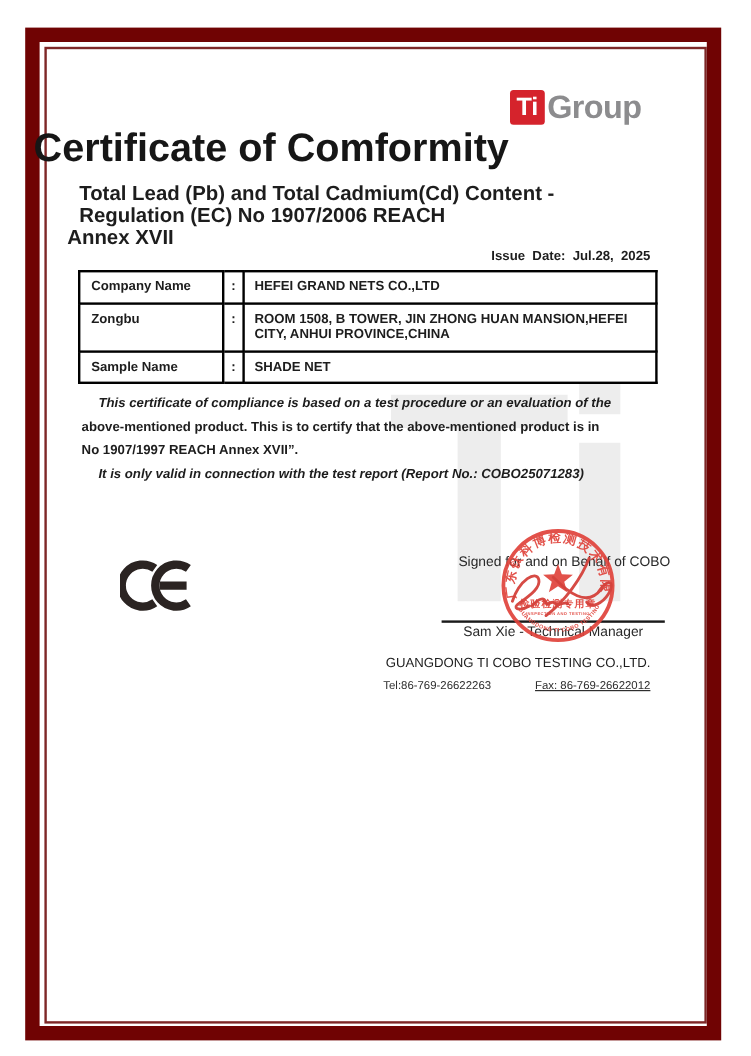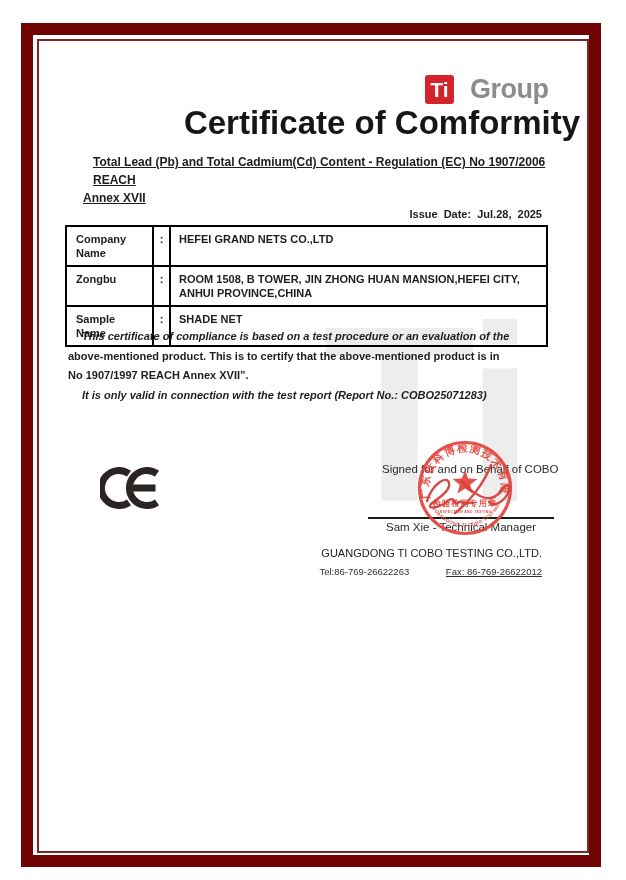--- a/index.html
+++ b/index.html
@@ -13,37 +13,37 @@
                  border:2px solid #7e2727; }
 
   .watermark { position:absolute; left:323px; top:296px; z-index:0;
                font-size:250px; font-weight:bold; color:#ededed; line-height:0.95;
                letter-spacing:-6px; user-select:none; }
 
   .logo { position:absolute; left:425px; top:74px; z-index:2; display:flex; align-items:center; }
   .logo-box { display:inline-flex; align-items:center; justify-content:center;
               width:29px; height:29px; background:#d5232c; border-radius:3px;
               color:#fff; font-weight:bold; font-size:21px; }
-  .logo-text { color:#8c8c8e; font-size:27px; font-weight:600; letter-spacing:-0.5px; margin-left:16px; }
+  .logo-text { color:#8c8c8e; font-size:27px; font-weight:600; letter-spacing:-0.5px; margin-left:2px; }
 
   .title { position:absolute; left:28px; top:104px; width:552px; z-index:1;
-           text-align:right; font-size:33px; font-weight:bold; color:#161616; }
+           text-align:left; font-size:33px; font-weight:bold; color:#161616; }
 
-  .subtitle { position:absolute; left:83px; top:153px; width:486px; z-index:1;
-              font-size:12px; font-weight:bold; line-height:18px;text-decoration:underline; }
+  .subtitle { position:absolute; left:56px; top:153px; width:486px; z-index:1;
+              font-size:17px; font-weight:bold; line-height:18px; }
   .subtitle .ind { padding-left:10px; }
 
   .issue-date { position:absolute; right:84px; top:208px; z-index:1;
                 font-size:11px; font-weight:bold; word-spacing:3px; }
 
   table.info { position:absolute; left:65px; top:225px; width:483px; z-index:1;
                border-collapse:collapse; table-layout:fixed; }
   table.info td { border:2px solid #000; font-size:11px; font-weight:bold;
                   line-height:13.5px; vertical-align:top; padding:6px 6px 5px 9px; }
-  table.info td.c1 { width:87px; }
+  table.info td.c1 { width:120px; }
   table.info td.c2 { width:17px; text-align:center; padding-left:2px; padding-right:2px; }
   table.info td.c3 { padding-left:8px; }
 
   .bodytext { position:absolute; left:68px; top:327px; width:480px; z-index:1;
               font-size:11px; font-weight:bold; line-height:19.5px; }
   .bodytext .indent { padding-left:14px;font-style:italic; }
 
   .ce { position:absolute; left:100px; top:466px; z-index:1; }
 
   .signed-for { position:absolute; left:382px; top:463px; z-index:1; font-size:11.5px; color:#2a2a2a; }

